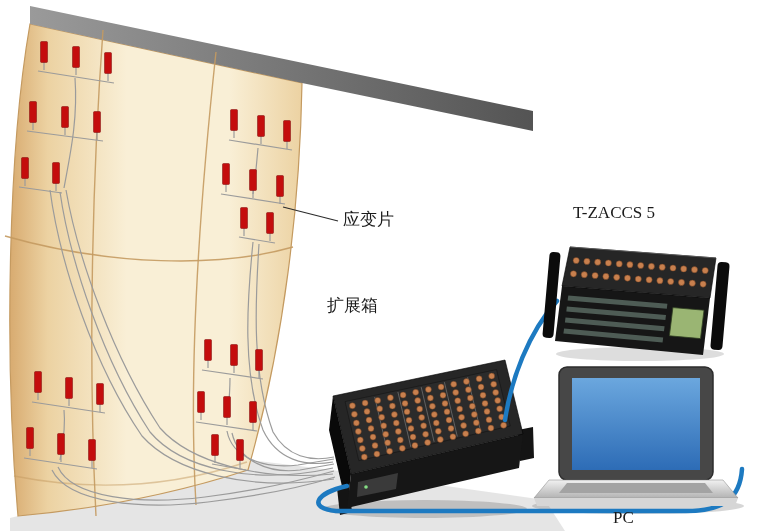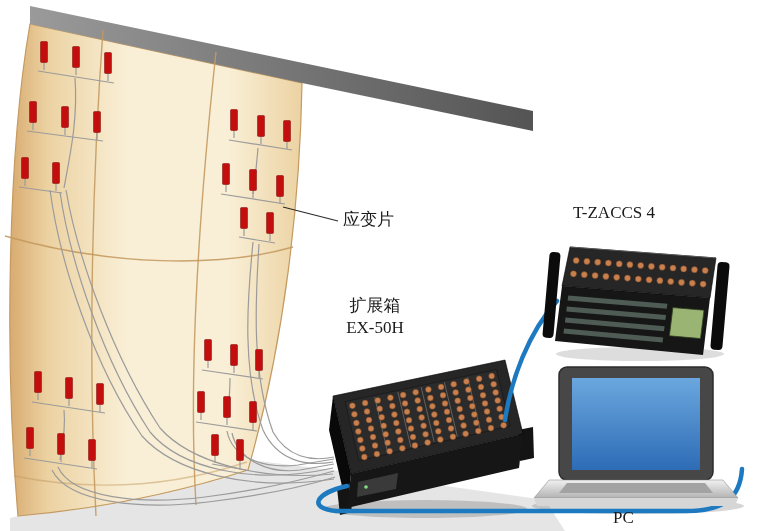--- a/index.html
+++ b/index.html
@@ -8,21 +8,21 @@
     --joint-line:#c49a60;
     --gauge-red:#c40d0d; --wire-gray:#9b9b9b; --cable-blue:#1d7ac1;
     --device-black:#161616; --terminal-copper:#c8804e;
     --screen-blue-top:#6ba7de; --screen-blue-bottom:#2d6cb6;
     --laptop-silver:#f1f1f1; --floor-gray:#cfcfcf; --label-text:#1a1a1a;
   }
   html,body{margin:0;padding:0;background:#fff;}
   #stage{position:relative;width:767px;height:531px;overflow:hidden;background:#fff;
          font-family:Liberation Serif, serif;}
   .label{position:absolute;font-size:17px;color:var(--label-text);white-space:nowrap;line-height:1.32;}
-  .label.center{text-align:center;}
+  .label.center{}
   
   .floor{fill:var(--floor-gray);opacity:.55;}
   .shadow{fill:#787878;opacity:.35;}
   .wallface{fill:url(#wallGrad);stroke:var(--joint-line);stroke-width:1.2;}
   .rim{fill:url(#rimGrad);}
   .joint{stroke:var(--joint-line);stroke-width:1.4;fill:none;opacity:.9;}
   .joint.faint{opacity:.5;}
   .wire{stroke:var(--wire-gray);stroke-width:1.2;fill:none;}
   .gauge{fill:var(--gauge-red);stroke:#7c0808;stroke-width:.5;}
   .leader{stroke:#2b2b2b;stroke-width:1.2;}
@@ -355,17 +355,16 @@
       <polygon class="lapbase" points="549,480 723,480 738,498 534,498"></polygon>
       <polygon class="lapkeys" points="567,483 705,483 713,493 559,493"></polygon>
       <polygon class="laplip" points="534,498 738,498 735,506 537,506"></polygon>
     </g>
   </svg>
 
   
   <div class="label" style="left:343px;top:209px">应变片</div>
   <div class="label center" style="left:327px;top:295px;width:96px">
     <div>扩展箱</div>
-    <div>EX-50H</div>
   </div>
-  <div class="label" style="left:573px;top:202px">T-ZACCS 4</div>
+  <div class="label" style="left:573px;top:202px">T-ZACCS 5</div>
   <div class="label" style="left:613px;top:507px">PC</div>
 </div>
 
 </body></html>

